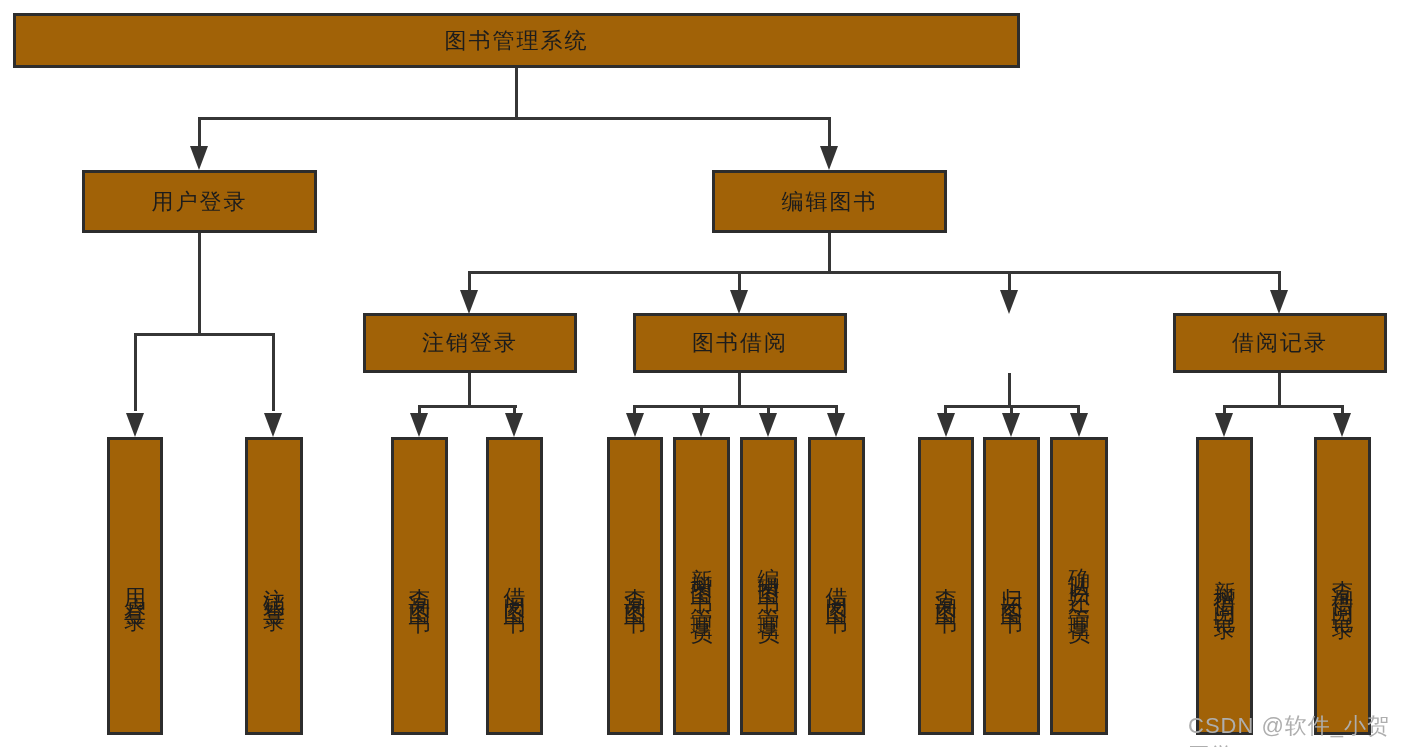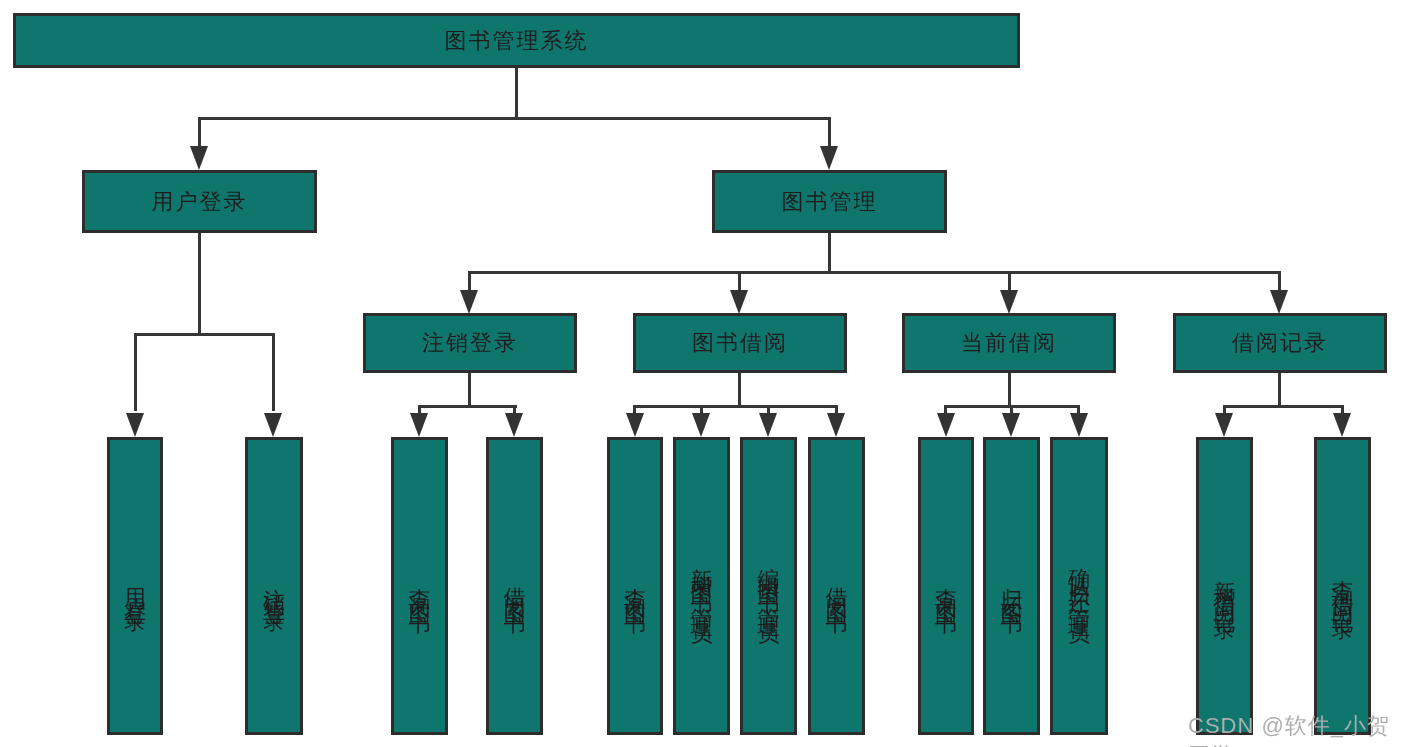--- a/index.html
+++ b/index.html
@@ -21,21 +21,21 @@
     width: 0;
     height: 0;
     border-left: 9px solid transparent;
     border-right: 9px solid transparent;
     border-top: 24px solid #333333;
   }
   .node {
     position: absolute;
     box-sizing: border-box;
     border: 3px solid #2d2d2d;
-    background: #0f766e;
+    background: #a16207;
     display: flex;
     align-items: center;
     justify-content: center;
     color: #1c1c1c;
     font-size: 22px;
     letter-spacing: 2px;
     white-space: nowrap;
   }
   .vnode {
     writing-mode: vertical-rl;
@@ -121,34 +121,31 @@
 
   <div class="node" style="left:13px;top:13px;width:1007px;height:55px;">
       <span>图书管理系统</span>
     </div>
 
   <div class="node" style="left:82px;top:170px;width:235px;height:63px;">
       <span>用户登录</span>
     </div>
 
   <div class="node" style="left:712px;top:170px;width:235px;height:63px;">
-      <span>图书管理</span>
+      <span>编辑图书</span>
     </div>
 
   <div class="node" style="left:363px;top:313px;width:214px;height:60px;">
       <span>注销登录</span>
     </div>
 
   <div class="node" style="left:633px;top:313px;width:214px;height:60px;justify-content:center;">
       <span>图书借阅</span>
     </div>
 
-  <div class="node" style="left:902px;top:313px;width:214px;height:60px;">
-      <span>当前借阅</span>
-    </div>
 
   <div class="node" style="left:1173px;top:313px;width:214px;height:60px;">
       <span>借阅记录</span>
     </div>
 
   <div class="node vnode" style="left:107px;top:437px;width:56px;height:298px;">
       <span>用户登录</span>
     </div>
 
   <div class="node vnode" style="left:245px;top:437px;width:58px;height:298px;">

